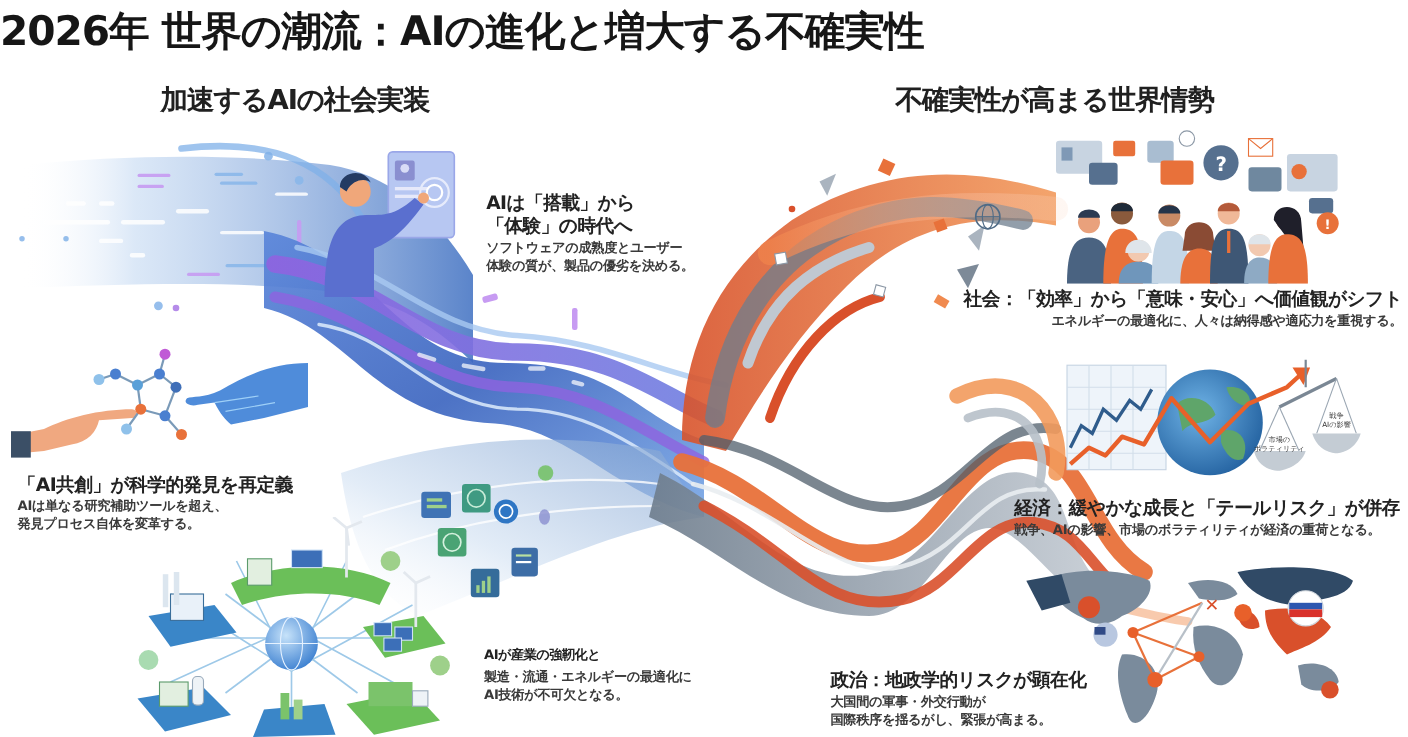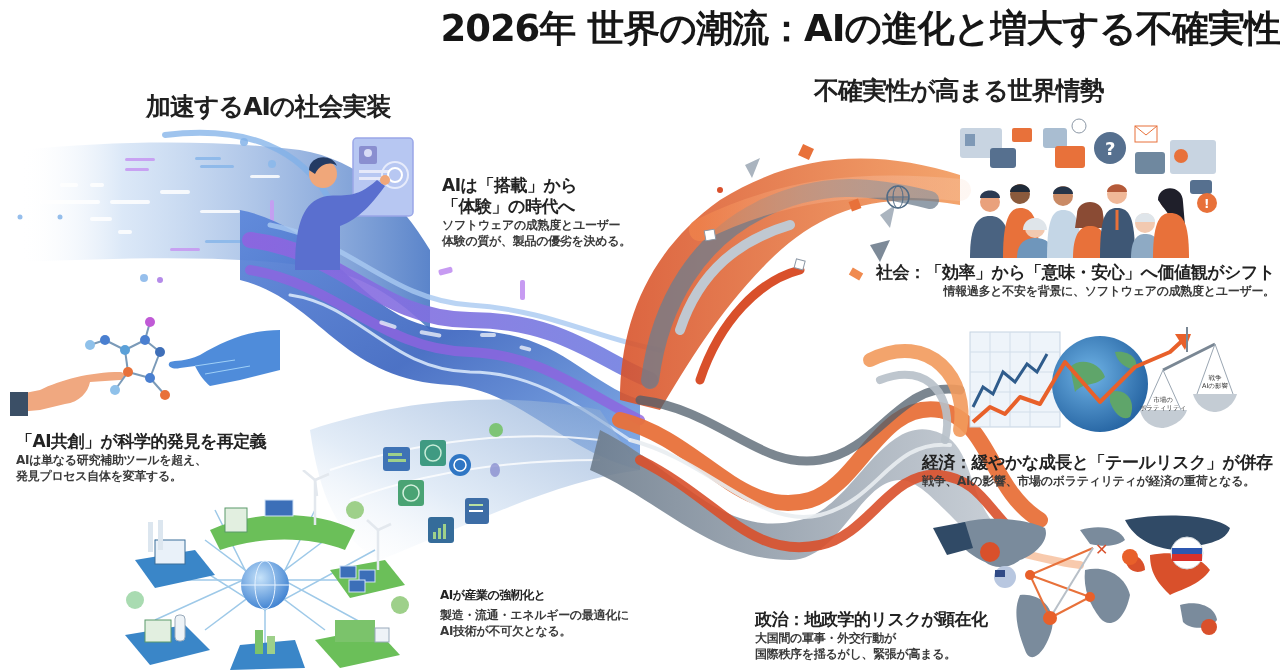--- a/index.html
+++ b/index.html
@@ -1,19 +1,19 @@
 <!DOCTYPE html>
 <html><head>
 <meta charset="utf-8">
 <style>
   * { margin: 0; padding: 0; box-sizing: border-box; }
   html, body { width: 1280px; height: 670px; overflow: hidden; background: #ffffff; }
   body { position: relative; font-family: "DejaVu Sans", "Liberation Sans", sans-serif; color: #1f1f1f; }
   .canvas { position: absolute; left: 0; top: 0; width: 1280px; height: 670px; }
-  .title { position: absolute; left: 0; top: 4px; width: 1280px; text-align: right; font-size: 37px; font-weight: bold; letter-spacing: -1px; color: #161616; }
+  .title { position: absolute; left: 0; top: 4px; width: 1280px; text-align: left; font-size: 37px; font-weight: bold; letter-spacing: -1px; color: #161616; }
   .section-h { position: absolute; font-size: 25px; font-weight: bold; letter-spacing: -1px; color: #202020; }
   .block { position: absolute; color: #2a2a2a; }
   .block .h { font-weight: bold; font-size: 17px; line-height: 21px; letter-spacing: -0.5px; color: #222; }
   .block .h.big { font-size: 12px; line-height: 24px; }
   .block .d { font-size: 12px; line-height: 16px; letter-spacing: -0.3px; color: #3a3a3a; font-weight: bold; }
   svg text { font-family: "DejaVu Sans", sans-serif; }
 </style>
 </head>
 <body>
 
@@ -163,21 +163,21 @@
     <path d="M620,420 C700,440 740,520 810,500 C860,485 880,400 940,410 C990,420 990,490 1040,520" stroke="#e8713a" stroke-width="16" fill="none" opacity="0.95" stroke-linecap="round"></path>
     <path d="M640,460 C720,500 750,560 820,545 C870,535 890,470 940,475 C985,480 990,520 1030,545" stroke="#d9502b" stroke-width="10" fill="none" opacity="0.9" stroke-linecap="round"></path>
     <path d="M640,400 C720,410 760,470 820,460 C880,450 900,380 960,390" stroke="#4f5d6b" stroke-width="9" fill="none" opacity="0.75" stroke-linecap="round"></path>
     <path d="M630,440 C710,460 760,530 820,515 C880,500 890,440 950,445" stroke="#e9edf1" stroke-width="4" fill="none" opacity="0.9" stroke-linecap="round"></path>
     <path d="M870,360 C930,330 970,380 960,430" stroke="#f29a5c" stroke-width="14" fill="none" stroke-linecap="round" opacity="0.9"></path>
     <path d="M880,380 C930,360 955,400 945,440" stroke="#b7c0c9" stroke-width="8" fill="none" stroke-linecap="round" opacity="0.9"></path>
     <path d="M950,540 C1000,545 1040,560 1080,565" stroke="#f5b48a" stroke-width="8" fill="none" stroke-linecap="round" opacity="0.7"></path>
   </svg>
 
   <div class="title">2026年 世界の潮流：AIの進化と増大する不確実性</div>
-  <div class="section-h" style="left:146px; top:74px;margin-top:16px;">加速するAIの社会実装</div>
+  <div class="section-h" style="left:146px; top:74px;">加速するAIの社会実装</div>
   <div class="section-h" style="left:814px; top:74px;">不確実性が高まる世界情勢</div>
 
   <svg width="130" height="140" viewBox="0 0 130 140" style="position:absolute;left:285px;top:130px;">
     <rect x="68" y="8" width="60" height="78" rx="4" fill="#b7c7f2" stroke="#9aa7e8" stroke-width="1.5"></rect>
     <rect x="74" y="16" width="18" height="18" rx="2" fill="#8a8fd0"></rect>
     <circle cx="83" cy="23" r="4" fill="#d8dcf6"></circle>
     <rect x="74" y="40" width="30" height="3" fill="#e6e9fa"></rect>
     <rect x="74" y="47" width="24" height="3" fill="#e6e9fa"></rect>
     <circle cx="110" cy="45" r="13" fill="none" stroke="#e6ebfb" stroke-width="2"></circle>
     <circle cx="110" cy="45" r="7" fill="none" stroke="#ffffff" stroke-width="2"></circle>
@@ -342,21 +342,21 @@
         <path d="M180,104 C180,92 200,92 200,104 Z" fill="#dfe5ea"></path>
         <path d="M176,140 C176,122 182,116 190,116 C200,116 206,122 206,140 Z" fill="#8eaac4"></path>
       <circle cx="215" cy="82" r="10" fill="#6b4030"></circle>
         <path d="M203,82 C203,66 228,66 228,84 L230,108 L222,108 Z" fill="#1f1f2a"></path>
         <path d="M198,140 C198,104 205,95 215,95 C228,95 234,104 234,140 Z" fill="#e8713a"></path>
     </g>
   </svg>
 
   <div class="block" style="left:876px; top:262px;text-align:right;">
     <div class="h">社会：「効率」から「意味・安心」へ価値観がシフト</div>
-    <div class="d">情報過多と不安を背景に、ソフトウェアの成熟度とユーザー。</div>
+    <div class="d">エネルギーの最適化に、人々は納得感や適応力を重視する。</div>
   </div>
 
   <svg width="300" height="120" viewBox="0 0 300 120" style="position:absolute;left:965px;top:322px;">
 
     <rect x="5" y="10" width="90" height="95" fill="#eef4fa" stroke="#c5d3e2"></rect>
     <g stroke="#d2deea" stroke-width="1">
       <line x1="5" y1="30" x2="95" y2="30"></line>
         <line x1="5" y1="50" x2="95" y2="50"></line>
         <line x1="5" y1="70" x2="95" y2="70"></line>
         <line x1="5" y1="90" x2="95" y2="90"></line>

